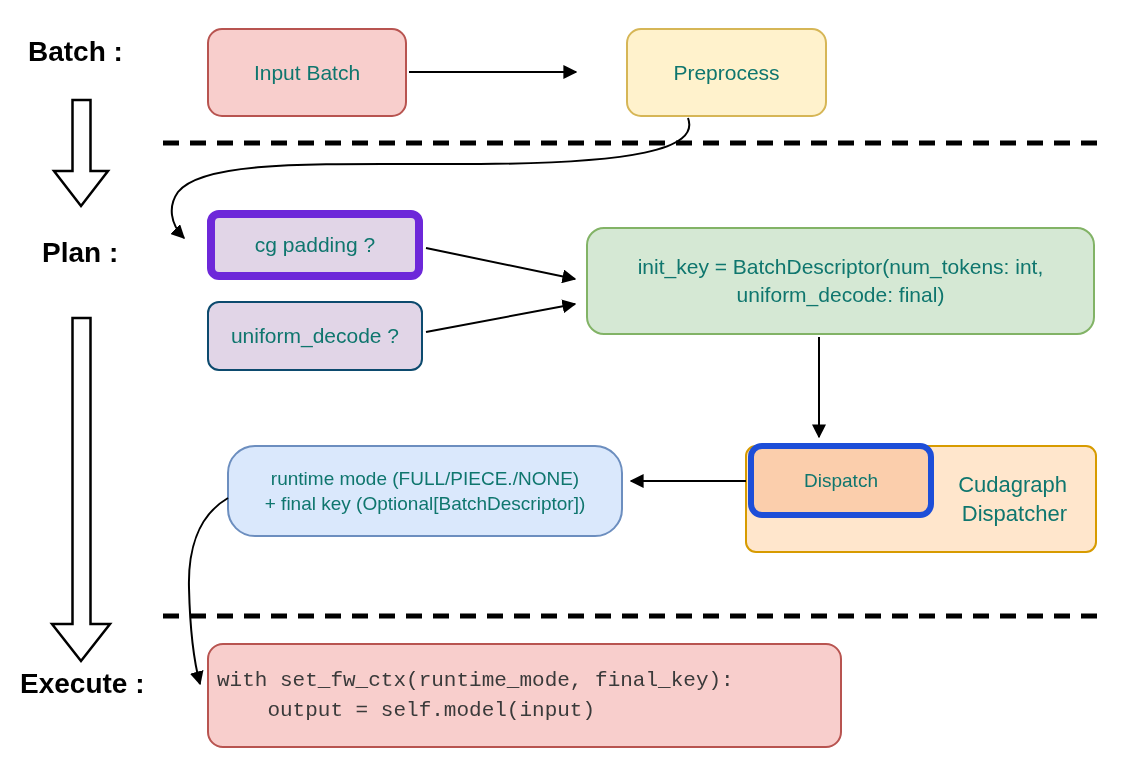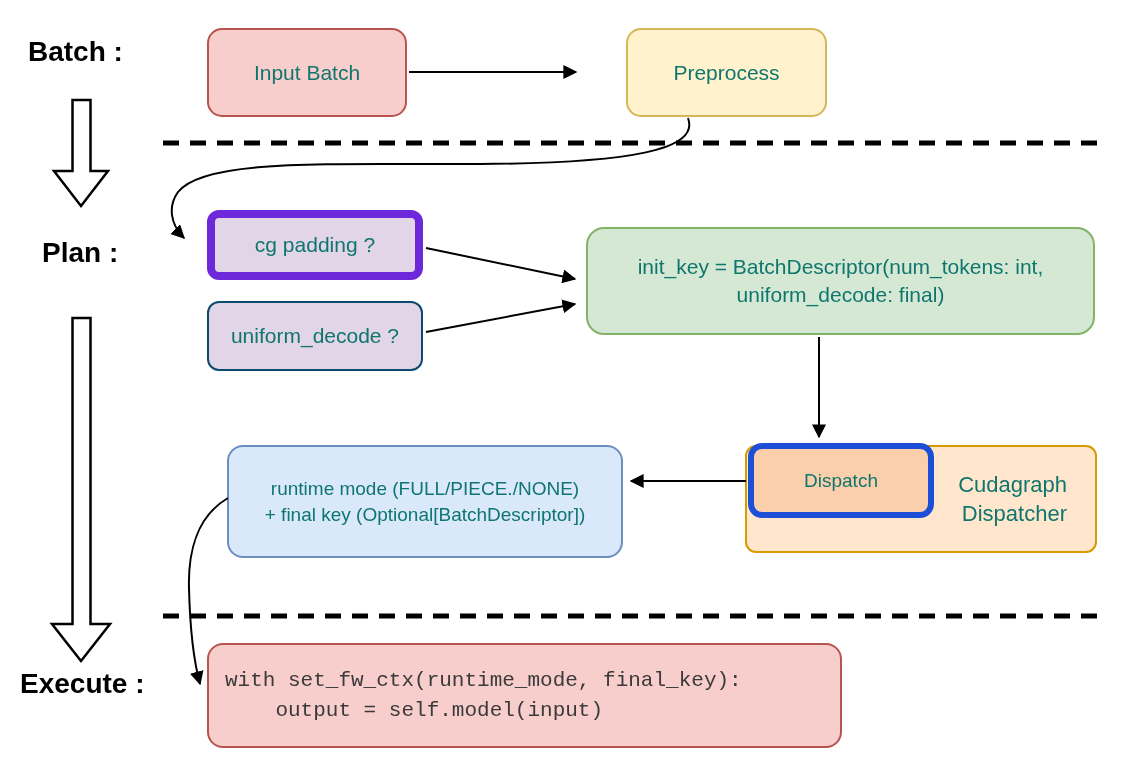--- a/index.html
+++ b/index.html
@@ -64,33 +64,33 @@
     align-items:flex-end;
     padding-right:28px;
   }
   #dispatch{
     left:748px;top:443px;width:186px;height:75px;
     background:#fbceac;border:6px solid #1d4ed8;border-radius:14px;
     font-size:19px;
     z-index:2;
   }
   #runtime-result{
-    left:227px;top:445px;width:396px;height:113px;
-    background:#dae8fc;border:2px solid #6c8ebf;border-radius:16px;
+    left:227px;top:445px;width:396px;height:92px;
+    background:#dae8fc;border:2px solid #6c8ebf;border-radius:28px;
     font-size:19px;
     align-items:center;
   }
   #execute-code{
     left:207px;top:643px;width:635px;height:105px;
     background:#f8cecc;border:2px solid #b85450;border-radius:16px;
     font-family:"Liberation Mono","DejaVu Sans Mono",monospace;
     font-size:21px;
     color:#3a3a3a;
     align-items:flex-start;
-    padding-left:16px;
+    padding-left:8px;
     line-height:1.4;
   }
   #wires{
     position:absolute;left:0;top:0;width:1142px;height:770px;
     z-index:3;pointer-events:none;
   }
 </style>
 </head>
 <body>
 

